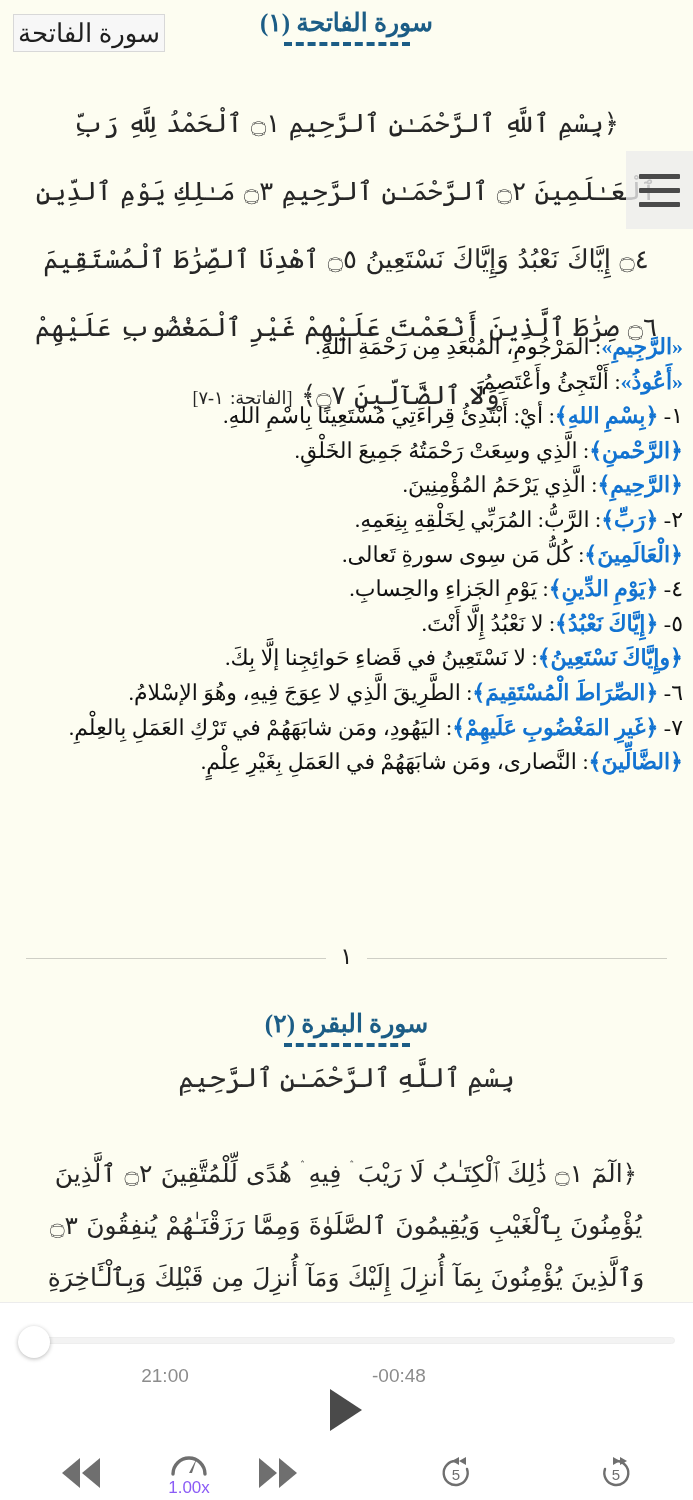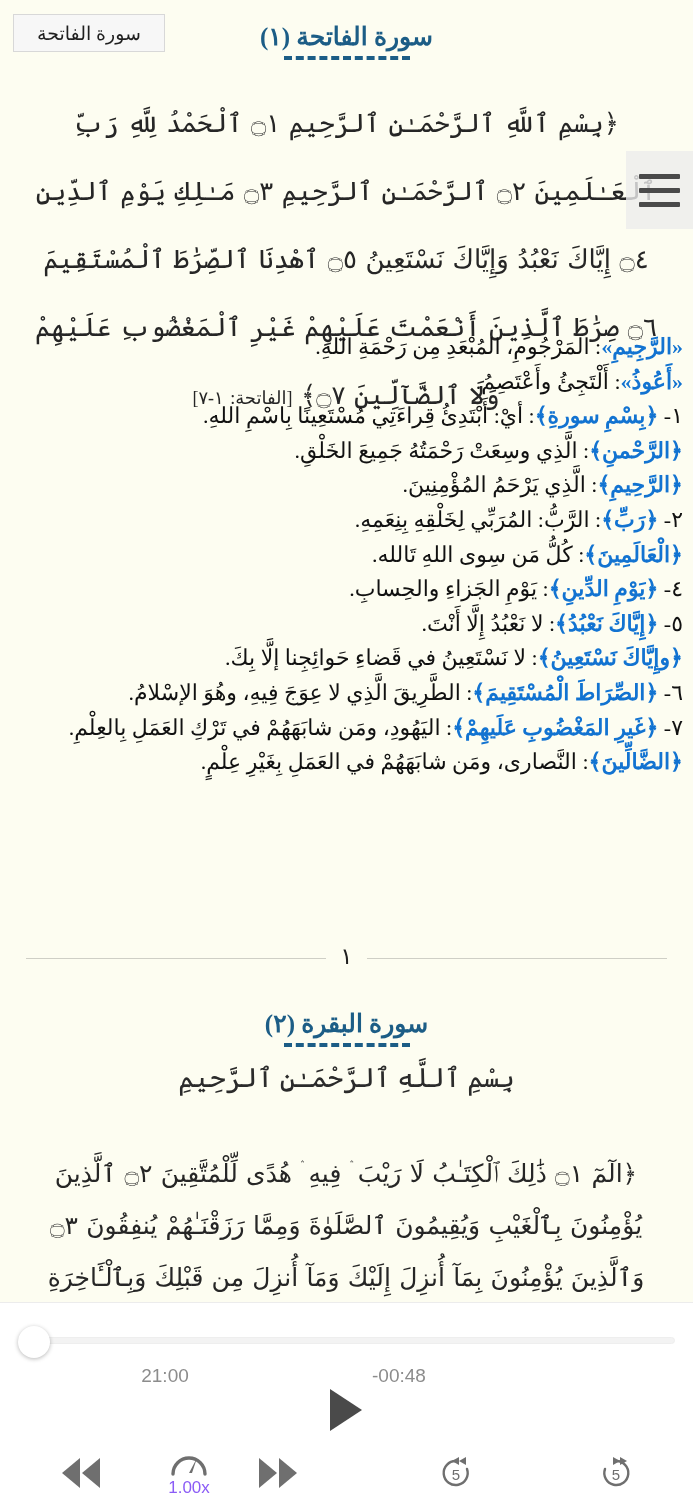--- a/index.html
+++ b/index.html
@@ -32,21 +32,21 @@
     top: 14px;
     left: 13px;
     width: 152px;
     height: 38px;
     background: #f7f7f7;
     border: 1px solid #d8d8d8;
     display: flex;
     align-items: center;
     justify-content: center;
     font-family: "Liberation Serif", "DejaVu Serif", serif;
-    font-size: 19px;
+    font-size: 26px;
     color: #1f1f1f;
     direction: rtl;
   }
 
   
   .surah-head {
     position: absolute;
     width: 693px;
     text-align: center;
   }
@@ -60,21 +60,21 @@
     line-height: 1.1;
   }
   .surah-head .dash {
     display: block;
     width: 126px;
     margin: 5px auto 0;
     border-top: 4px dashed #1c5d86;
     height: 0;
   }
 
-  #surah-head-1 { top: 23px; }
+  #surah-head-1 { top: 9px; }
   #surah-head-2 { top: 1010px; }
 
   
   .ayat {
     position: absolute;
     width: 640px;
     left: 26px;
     direction: rtl;
     text-align: center;
     font-family: "Liberation Serif", "DejaVu Serif", serif;
@@ -305,37 +305,37 @@
     <span class="ln">
       <span class="num"></span>
       <span class="kw">«الرَّجِيمِ»</span><span>: المَرْجُومِ، المُبْعَدِ مِن رَحْمَةِ اللهِ.</span>
     </span>
     <span class="ln">
       <span class="num"></span>
       <span class="kw">«أَعُوذُ»</span><span>: أَلْتَجِئُ وأَعْتَصِمُ.</span>
     </span>
     <span class="ln">
       <span class="num">١-</span>
-      <span class="kw">﴿بِسْمِ سورةِ﴾</span><span>: أيْ: أَبْتَدِئُ قِراءَتِي مُسْتَعِينًا بِاسْمِ اللهِ.</span>
+      <span class="kw">﴿بِسْمِ اللهِ﴾</span><span>: أيْ: أَبْتَدِئُ قِراءَتِي مُسْتَعِينًا بِاسْمِ اللهِ.</span>
     </span>
     <span class="ln">
       <span class="num"></span>
       <span class="kw">﴿الرَّحْمنِ﴾</span><span>: الَّذِي وسِعَتْ رَحْمَتُهُ جَمِيعَ الخَلْقِ.</span>
     </span>
     <span class="ln">
       <span class="num"></span>
       <span class="kw">﴿الرَّحِيمِ﴾</span><span>: الَّذِي يَرْحَمُ المُؤْمِنِينَ.</span>
     </span>
     <span class="ln">
       <span class="num">٢-</span>
       <span class="kw">﴿رَبِّ﴾</span><span>: الرَّبُّ: المُرَبِّي لِخَلْقِهِ بِنِعَمِهِ.</span>
     </span>
     <span class="ln">
       <span class="num"></span>
-      <span class="kw">﴿الْعَالَمِينَ﴾</span><span>: كُلُّ مَن سِوى اللهِ تَالله.</span>
+      <span class="kw">﴿الْعَالَمِينَ﴾</span><span>: كُلُّ مَن سِوى سورةِ تَعالى.</span>
     </span>
     <span class="ln">
       <span class="num">٤-</span>
       <span class="kw">﴿يَوْمِ الدِّينِ﴾</span><span>: يَوْمِ الجَزاءِ والحِسابِ.</span>
     </span>
     <span class="ln">
       <span class="num">٥-</span>
       <span class="kw">﴿إِيَّاكَ نَعْبُدُ﴾</span><span>: لا نَعْبُدُ إِلَّا أَنْتَ.</span>
     </span>
     <span class="ln">

